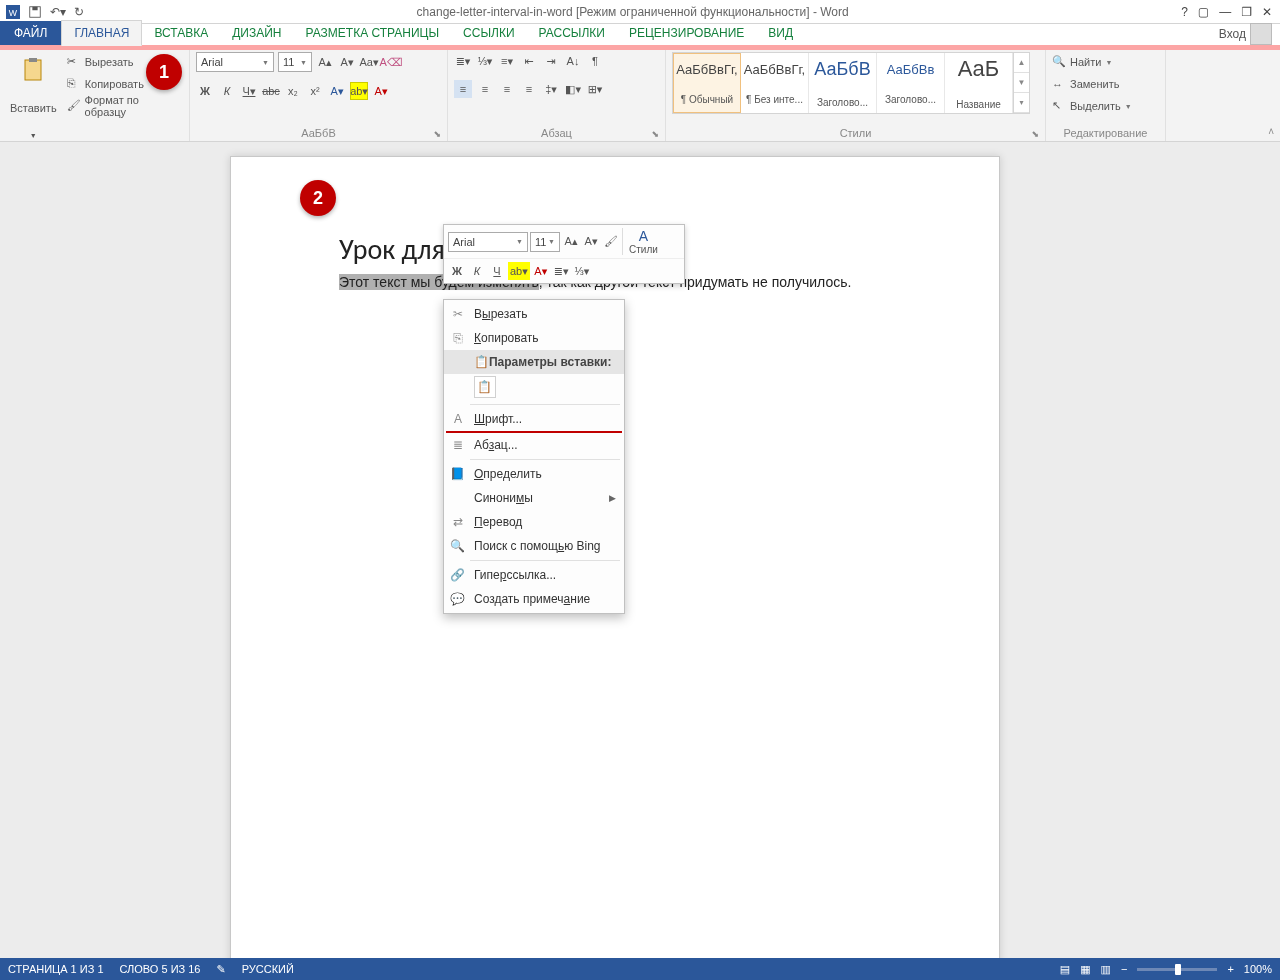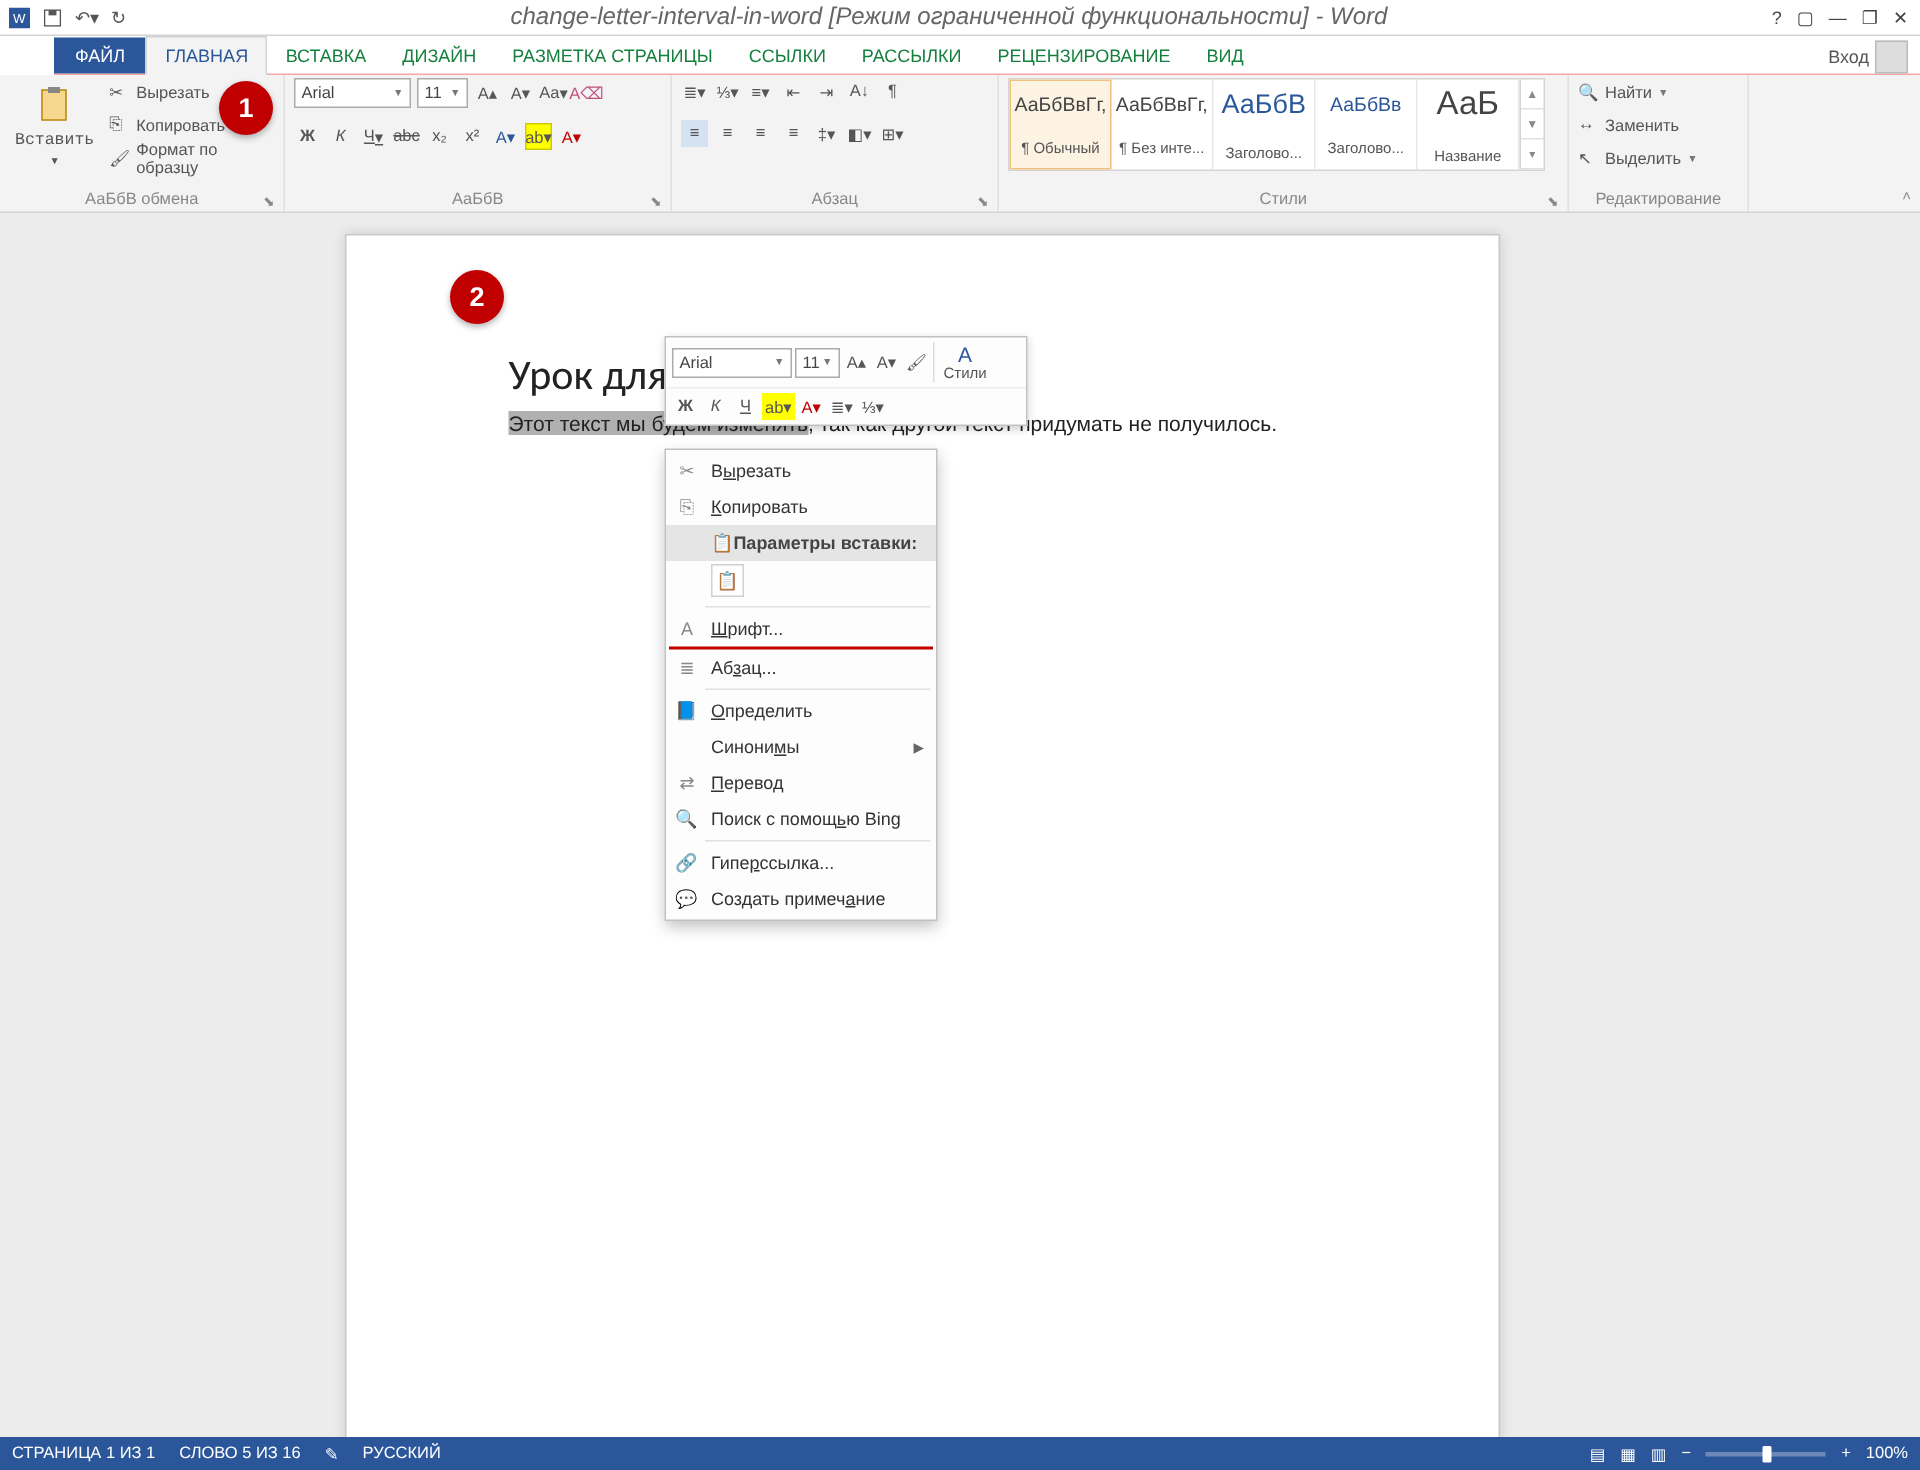--- a/index.html
+++ b/index.html
@@ -1,43 +1,43 @@
 <!DOCTYPE html>
 <html><head>
 <meta charset="utf-8">
 <style>
 * { margin:0; padding:0; box-sizing:border-box; font-family:"Segoe UI",Tahoma,sans-serif; }
 body { background:#fff; width:1280px; height:980px; overflow:hidden; font-size:12px; color:#444; }
 
 
 .titlebar { height:24px; background:#fff; display:flex; align-items:center; border-bottom:1px solid #d4d4d4; }
 .titlebar .qat { display:flex; align-items:center; gap:8px; padding-left:6px; }
-.titlebar .title { flex:1; text-align:center; font-size:16px; color:#666;font-style:italic; }
+.titlebar .title { flex:1; text-align:center; font-size:12px; color:#666; }
 .titlebar .wincontrols { display:flex; gap:10px; padding-right:8px; }
 .win-icon { width:14px; height:14px; color:#777; cursor:pointer; }
 
 
-.ribbon-tabs { height:26px; background:#fff; display:flex; align-items:flex-end; border-bottom:1px solid #fca5a5;margin-left:36px; }
+.ribbon-tabs { height:26px; background:#fff; display:flex; align-items:flex-end; border-bottom:5px solid #fca5a5; }
 .ribbon-tabs .tab { padding:5px 12px; font-size:12px; color:#15803d; cursor:pointer; text-transform:uppercase; }
 .ribbon-tabs .tab.file { background:#2b579a; color:#fff; padding:5px 14px; }
 .ribbon-tabs .tab.active { background:#f3f3f3; border:1px solid #d4d4d4; border-bottom:1px solid #f3f3f3; margin-bottom:-1px; color:#2b579a; }
 .ribbon-tabs .spacer { flex:1; }
 .ribbon-tabs .login { font-size:12px; color:#555; padding-right:8px; display:flex; align-items:center; gap:4px; }
 .avatar { width:22px; height:22px; background:#ddd; border:1px solid #bbb; }
 
 
 .ribbon { height:92px; background:#f3f3f3; border-bottom:1px solid #d4d4d4; display:flex; position:relative; }
 .group { border-right:1px solid #e0e0e0; display:flex; flex-direction:column; padding:2px 6px 0 6px; }
 .group-body { flex:1; display:flex; align-items:flex-start; gap:6px; }
 .group-label { font-size:11px; color:#888; text-align:center; padding:2px 0; position:relative; }
 .group-label .launcher { position:absolute; right:0; bottom:2px; font-size:9px; color:#888; cursor:pointer; }
 
 .vbtn { display:flex; flex-direction:column; align-items:center; justify-content:center; padding:4px; cursor:pointer; }
 .vbtn .ico { width:28px; height:28px; }
-.vbtn span { font-size:11px; color:#555; margin-top:4px;font-family:Liberation Mono, monospace; }
+.vbtn span { font-size:11px; color:#555; margin-top:18px; }
 
 .mini-list { display:flex; flex-direction:column; gap:2px; }
 .mini-item { display:flex; align-items:center; gap:4px; font-size:11px; color:#555; cursor:pointer; height:20px; }
 .mini-item .mi-icon { width:14px; height:14px; }
 
 .font-row { display:flex; align-items:center; gap:4px; margin-bottom:4px; }
 .font-name { width:78px; height:20px; border:1px solid #ababab; background:#fff; font-size:11px; padding:0 4px; display:flex; align-items:center; justify-content:space-between; }
 .font-size { width:34px; height:20px; border:1px solid #ababab; background:#fff; font-size:11px; padding:0 4px; display:flex; align-items:center; justify-content:space-between; }
 .small-btn { width:18px; height:18px; display:flex; align-items:center; justify-content:center; cursor:pointer; color:#555; font-size:11px; }
 

